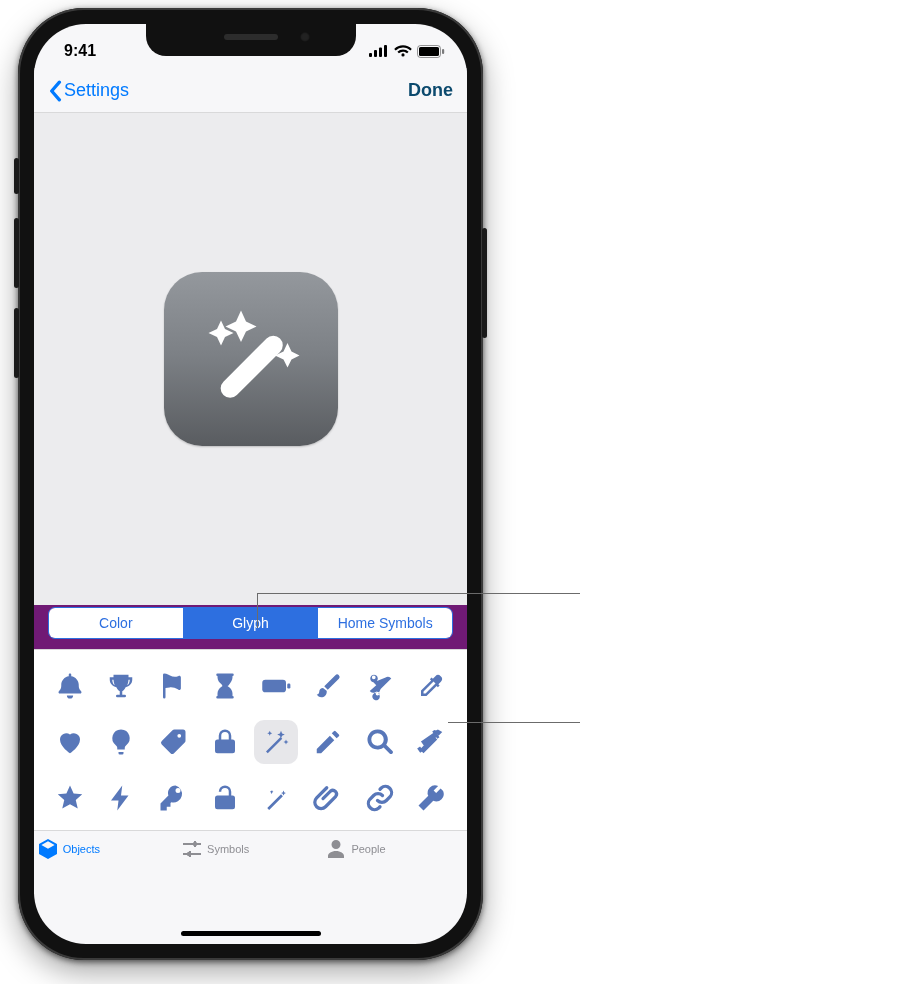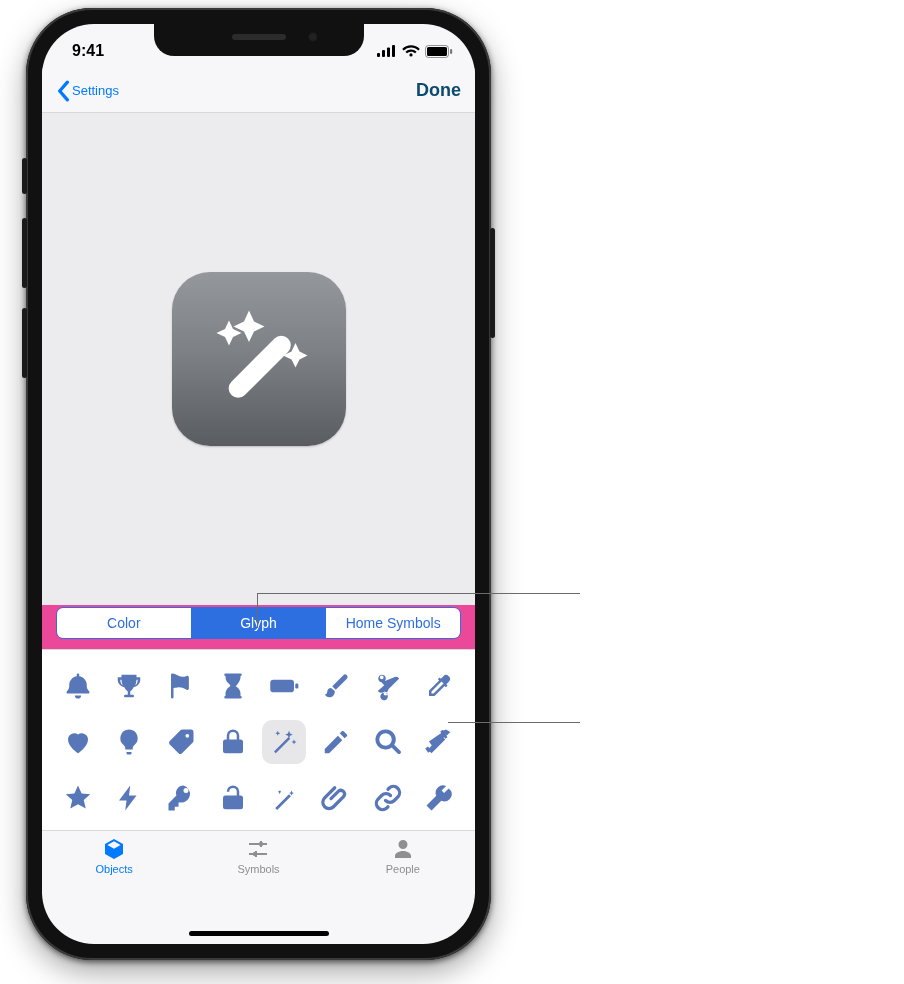--- a/index.html
+++ b/index.html
@@ -11,21 +11,21 @@
     position: relative;
   }
   .stage {
     position: relative;
     width: 904px;
     height: 984px;
   }
   
   .phone {
     position: absolute;
-    left: 26px;
+    left: 18px;
     top: 8px;
     width: 465px;
     height: 952px;
     background: #111;
     border-radius: 66px;
     box-shadow: 0 0 0 2px #3a3a3a inset, 0 12px 30px rgba(0,0,0,.35), 0 2px 6px rgba(0,0,0,.6);
     padding: 16px;
   }
   .phone::before, .phone::after {
     content: "";
@@ -79,42 +79,42 @@
   .status-right { display:flex; align-items:center; gap:5px; }
   .status-right svg { display:block; }
 
   .nav-bar {
     height: 44px;
     display:flex; align-items:center; justify-content:space-between;
     padding: 0 14px;
     position:relative;
     background:#f7f7f9;
   }
-  .nav-back { display:flex; align-items:center; color:#007aff; font-size:13px; gap:2px; }
+  .nav-back { display:flex; align-items:center; color:#007aff; font-size:18px; gap:2px; }
   .nav-back svg { margin-top:1px; }
   .nav-title { position:absolute; left:0; right:0; text-align:center; font-size:18px; font-weight:600; color:#000; pointer-events:none; }
   .nav-done { color:#0c4a6e; font-size:18px; font-weight:700; }
 
   .nav-separator { height:1px; background:rgba(0,0,0,0.12); }
 
   .preview-area {
     background:#ececee;
     height: 492px;
     display:flex; align-items:center; justify-content:center;
   }
   .icon-preview {
     width: 174px; height:174px;
     border-radius: 38px;
     background: linear-gradient(180deg,#94989d 0%,#7c8085 48%,#595c60 100%);
     display:flex; align-items:center; justify-content:center;
     box-shadow: 0 1px 2px rgba(0,0,0,.2);
   }
   .icon-preview svg { width: 120px; height:120px; }
 
-  .seg-wrap { padding: 2px 14px 10px; background:#ec4899; }
+  .seg-wrap { padding: 2px 14px 10px; background:#701a75; }
   .seg {
     display:flex; border:1.5px solid #2d6fe0; border-radius:7px; overflow:hidden;
     height:32px;
   }
   .seg button {
     flex:1; border:none; background:#fff; color:#2d6fe0;
     font-size:14px; font-weight:500; cursor:pointer;
     border-right:1.5px solid #2d6fe0;
   }
   .seg button:last-child { border-right:none; }
@@ -138,21 +138,21 @@
   .glyph-cell.selected {
     background:#e7e7ea; border-radius:10px;
   }
 
   .tab-bar {
     height:64px; background:#f7f7f9;
     display:flex; align-items:flex-start; justify-content:space-around;
     border-top:1px solid rgba(0,0,0,0.12);
     padding-top:6px;
   }
-  .tab-item { display:flex; flex-direction:column; align-items:center; gap:2px; font-size:11px; color:#8e8e93; width:33%; }
+  .tab-item { display:flex; flex-direction:row; align-items:center; gap:2px; font-size:11px; color:#8e8e93; width:33%; }
   .tab-item.selected { color:#007aff; }
   .tab-item svg { width:26px; height:24px; }
 
   .home-indicator {
     position:absolute; bottom:8px; left:50%; transform:translateX(-50%);
     width:140px; height:5px; background:#000; border-radius:3px;
   }
 
   
   .callout-line { position:absolute; background:#6b6b6b; }

